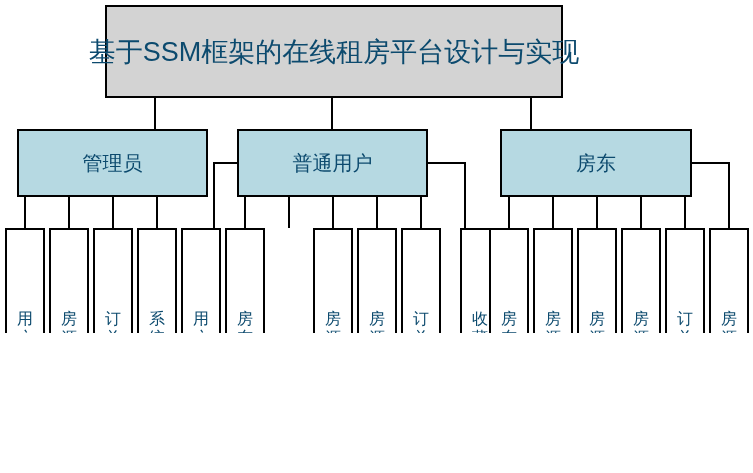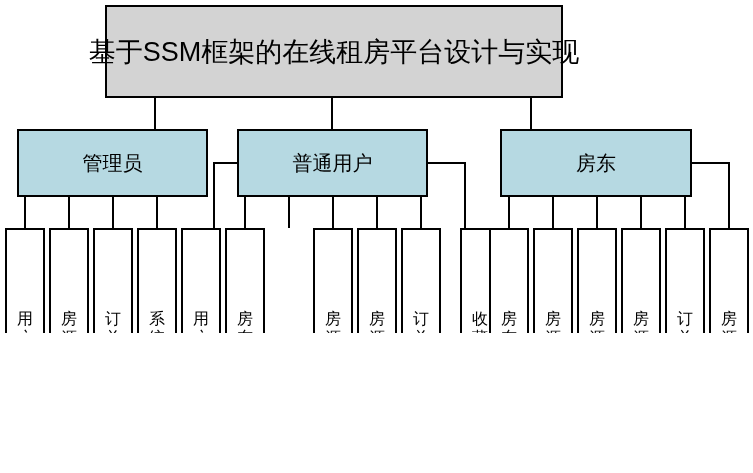--- a/index.html
+++ b/index.html
@@ -2,21 +2,21 @@
 <html style="--background: #ffffff; --title-fill: #d3d3d3; --branch-fill: #b6d9e2; --leaf-fill: #ffffff; --border: #000000; --line: #000000;"><head>
 <meta charset="utf-8">
 <style>
   html, body { margin: 0; padding: 0; background: #ffffff; }
   .canvas {
     position: relative;
     width: 753px;
     height: 333px;
     background: var(--background, #ffffff);
     font-family: "Liberation Sans", sans-serif;
-    color: #000000;
+    color: #0c4a6e;
     overflow: hidden;
   }
   .node {
     position: absolute;
     box-sizing: border-box;
     border: 2px solid var(--border, #000);
     display: flex;
     align-items: center;
     justify-content: center;
     text-align: center;

